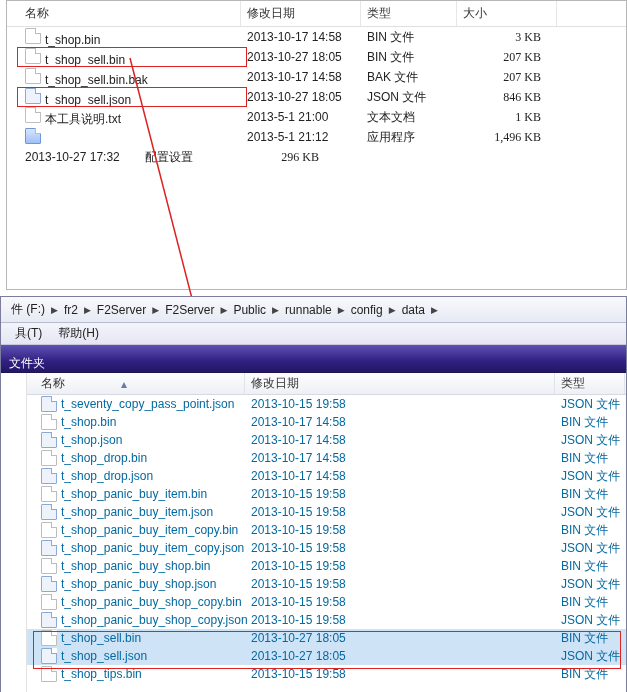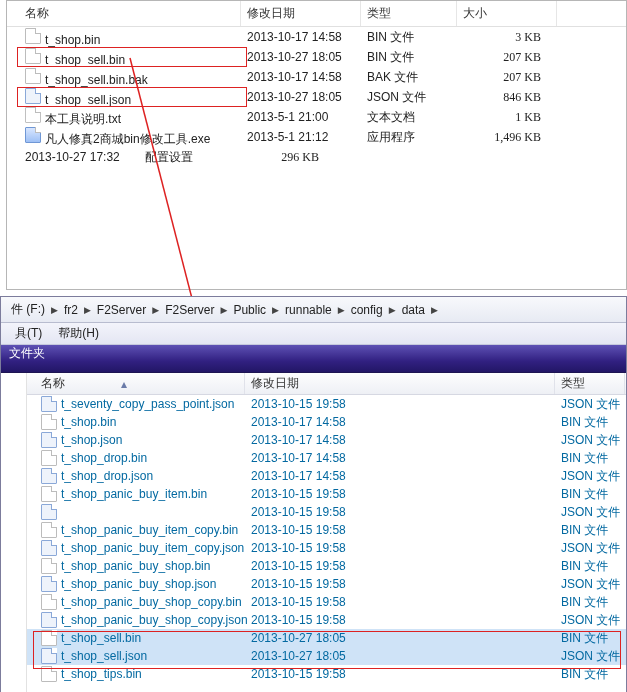--- a/index.html
+++ b/index.html
@@ -93,21 +93,21 @@
       display: flex; align-items: center;
       padding-left: 6px;
       color: #222;
     }
     .menu-item { padding: 0 8px; cursor: pointer; }
     .toolbar {
       height: 28px;
       background: linear-gradient(#5e51b4,#312081 60%,#221666);
       border-bottom: 1px solid #1e1552;
       color: #fff;
-      display: flex; align-items: flex-start;
+      display: flex; align-items: flex-end;
       padding-left: 8px;
       font-size: 12px;
     }
     .bottom-body {
       display: flex;
       height: 320px;
     }
     .tree-pane {
       width: 26px;
       background: #fff;
@@ -166,21 +166,21 @@
         <div class="col c-type">JSON 文件</div>
         <div class="col c-size">846 KB</div>
       </div>
       <div class="file-row">
         <div class="col c-name"><span class="icon icon-file icon-txt"></span><span>本工具说明.txt</span></div>
         <div class="col c-date">2013-5-1 21:00</div>
         <div class="col c-type">文本文档</div>
         <div class="col c-size">1 KB</div>
       </div>
       <div class="file-row">
-        <div class="col c-name"><span class="icon icon-file icon-exe"></span><span>凡人修真2商城bin修改工具.exe</span></div>
+        <div class="col c-name"><span class="icon icon-file icon-exe"></span></div>
         <div class="col c-date">2013-5-1 21:12</div>
         <div class="col c-type">应用程序</div>
         <div class="col c-size">1,496 KB</div>
       </div>
       <div class="file-row">
         <div class="col c-date">2013-10-27 17:32</div>
         <div class="col c-type">配置设置</div>
         <div class="col c-size">296 KB</div>
       </div>
     </div>
@@ -280,20 +280,21 @@
             <div class="col c2-name">
               <span class="icon icon-file"></span>
               <span>t_shop_panic_buy_item.bin</span>
             </div>
             <div class="col c2-date">2013-10-15 19:58</div>
             <div class="col c2-type">BIN 文件</div>
           </div>
           <div class="file-row2">
             <div class="col c2-name">
               <span class="icon icon-file icon-json"></span>
+              <span>t_shop_panic_buy_item.json</span>
             </div>
             <div class="col c2-date">2013-10-15 19:58</div>
             <div class="col c2-type">JSON 文件</div>
           </div>
           <div class="file-row2">
             <div class="col c2-name">
               <span class="icon icon-file"></span>
               <span>t_shop_panic_buy_item_copy.bin</span>
             </div>
             <div class="col c2-date">2013-10-15 19:58</div>

